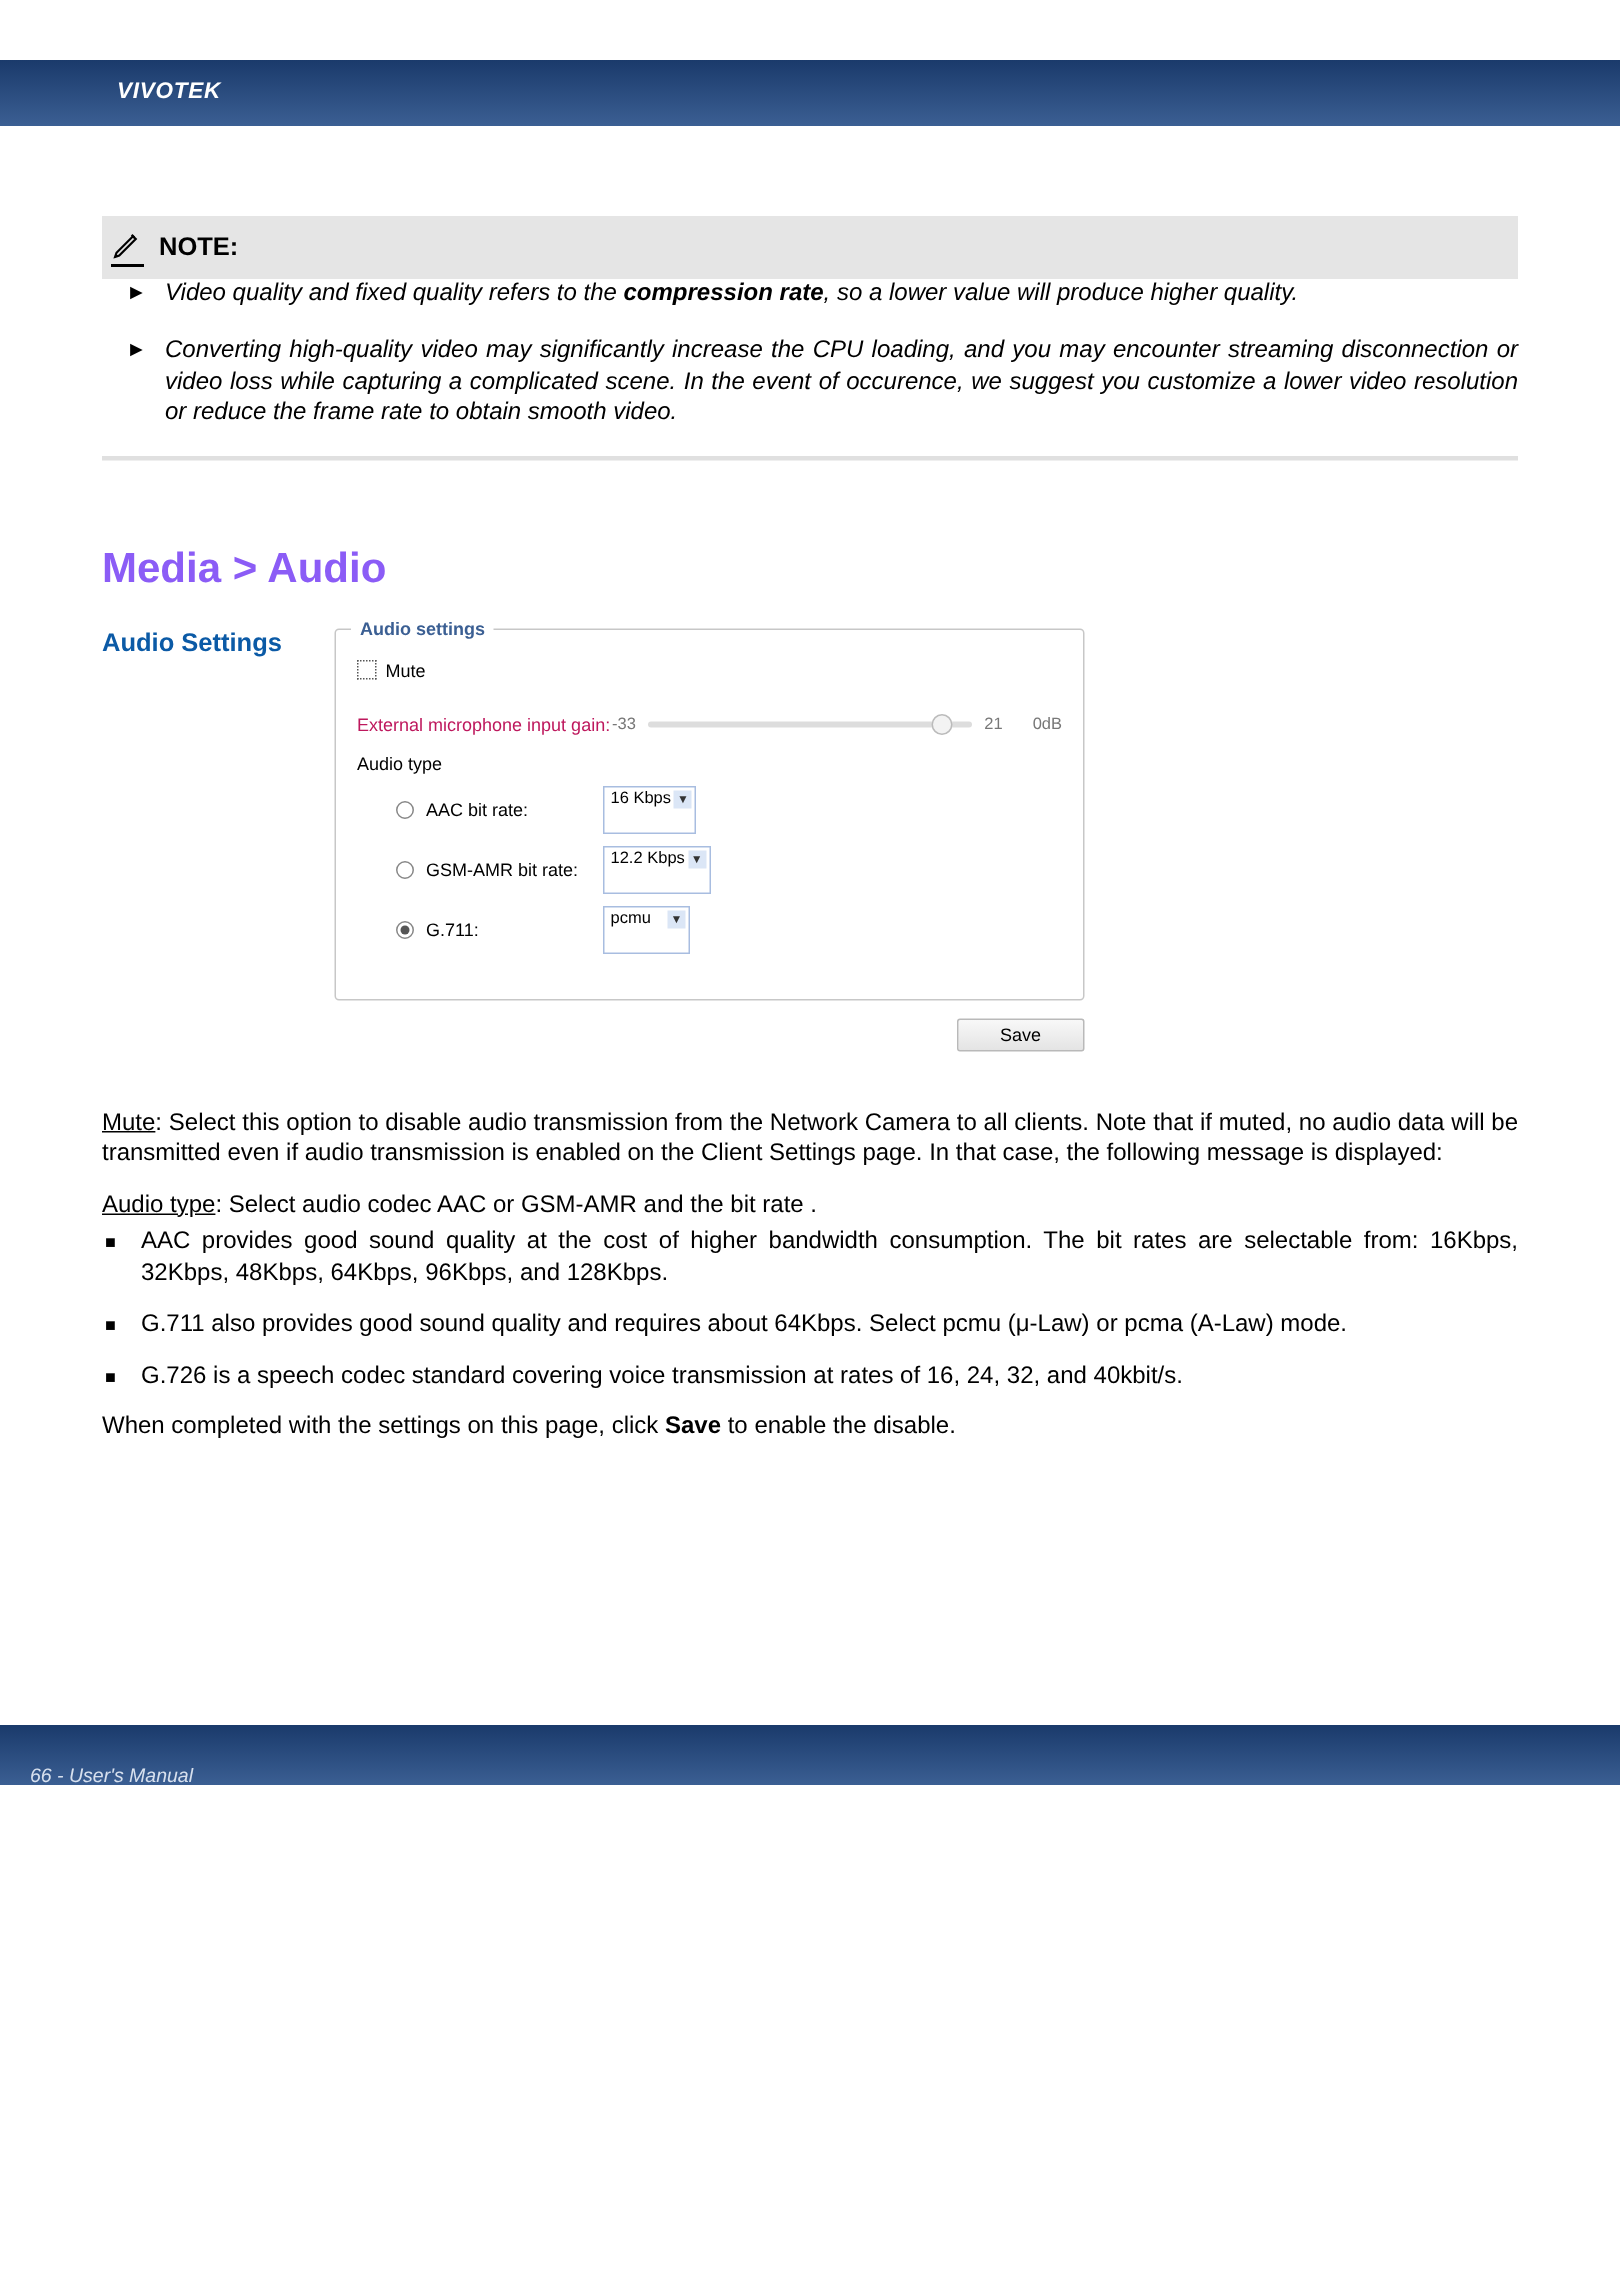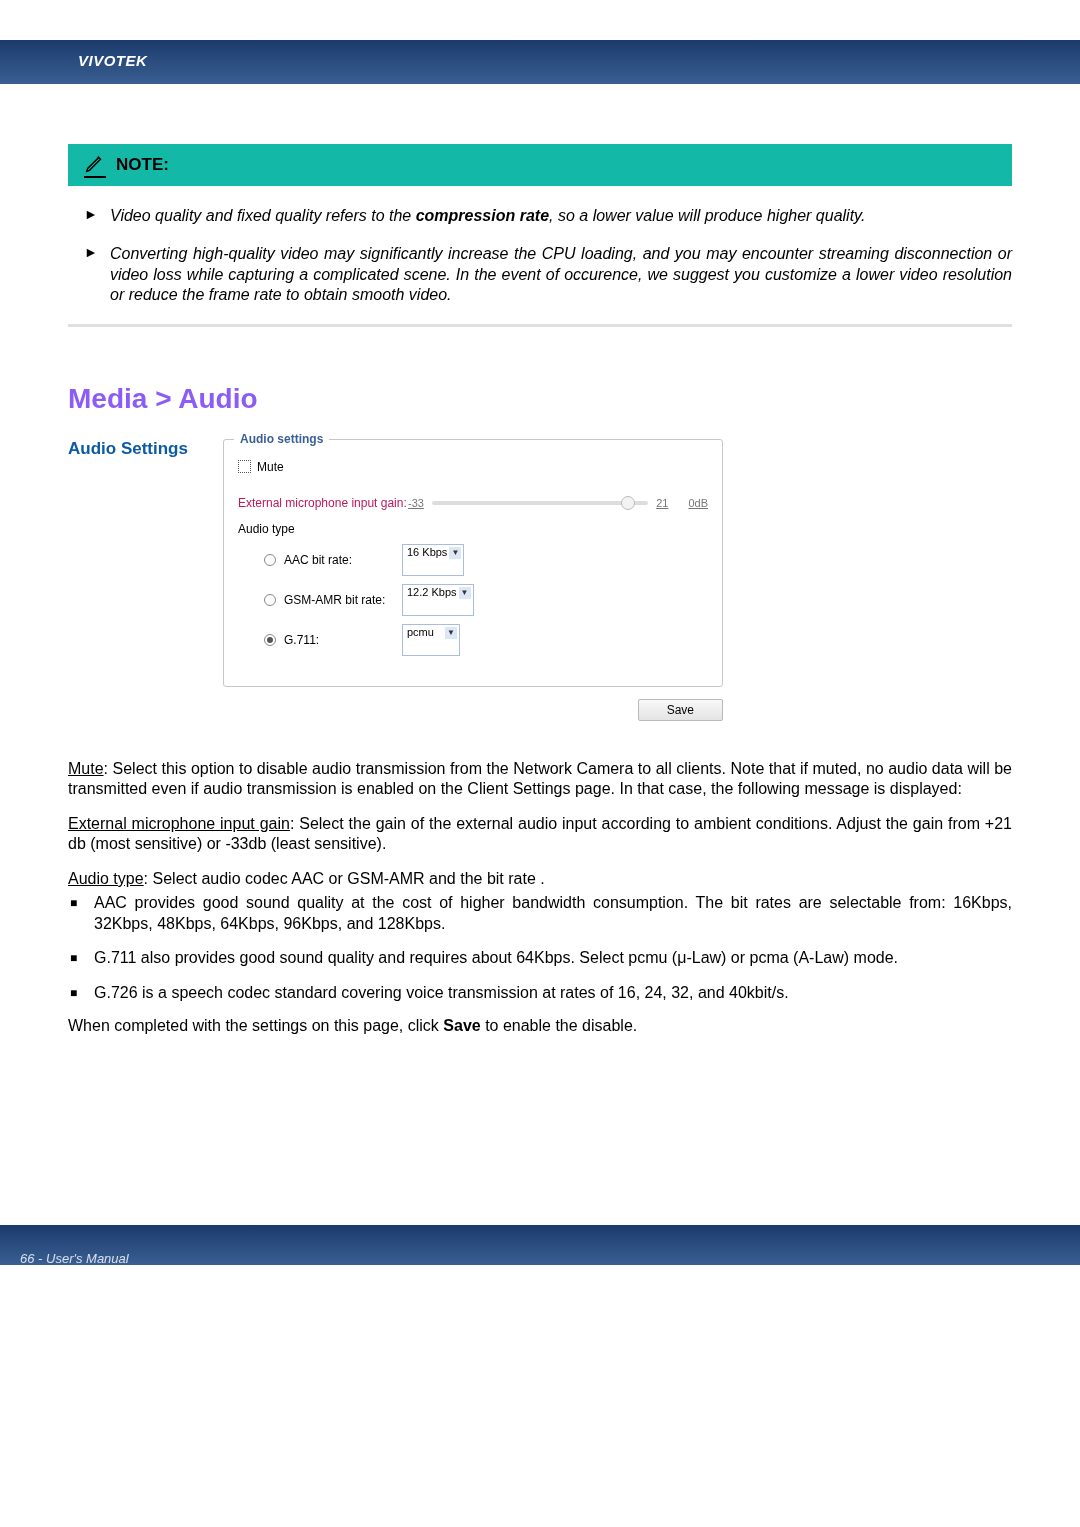--- a/index.html
+++ b/index.html
@@ -17,23 +17,23 @@
     margin-top: 40px;
     padding: 12px 0 0 78px;
     color: #fff;
     font-style: italic;
     font-weight: bold;
     font-size: 15px;
     letter-spacing: 0.5px;
   }
   .page-body { padding: 60px 68px 0 68px; }
   .note-block {
-    background: #14b8a6;
-    padding: 8px 0 8px 16px;
-    margin-bottom: 20px;
+    background: #e5e5e5;
+    padding: 8px 0 8px 6px;
+    margin-bottom: 0;
   }
   .note-inner { display: flex; align-items: center; gap: 10px; }
   .pencil-icon {
     width: 22px; height: 26px;
     border-bottom: 2px solid #000;
     position: relative;
   }
   .pencil-icon svg { width: 22px; height: 22px; }
   .note-title { font-weight: bold; font-size: 17px; }
   .bullet-list { padding-left: 16px; }
@@ -64,21 +64,21 @@
     background: #fff;
     padding: 0 6px;
     color: #3b5f93;
     font-size: 12px;
     font-weight: bold;
   }
   .mute-row { display: flex; align-items: center; gap: 6px; margin: 6px 0 22px 0; font-size: 12px; }
   .checkbox { width: 13px; height: 13px; border: 1px dotted #555; background: #fff; }
   .row { display: flex; align-items: center; font-size: 12px; margin-bottom: 10px; }
   .label-col { width: 170px; color: #be185d; }
-  .slider-col { flex: 1; display: flex; align-items: center; gap: 8px; font-size: 11px; color: #777; text-decoration: underline; }
+  .slider-col { flex: 1; display: flex; align-items: center; gap: 8px; font-size: 11px; color: #777; }
   .slider-track {
     flex: 1; height: 4px; background: #ddd; border-radius: 2px; position: relative;
   }
   .slider-thumb {
     position: absolute; top: -5px; width: 14px; height: 14px; border-radius: 50%;
     background: #f3f3f3; border: 1px solid #bbb; right: 6%;
   }
   .audio-type-label { font-size: 12px; margin: 12px 0 8px 0; }
   .radio-row { display: flex; align-items: center; font-size: 12px; margin: 0 0 8px 26px; }
   .radio { width: 12px; height: 12px; border: 1px solid #888; border-radius: 50%; margin-right: 8px; background:#fff; position: relative; }
@@ -220,23 +220,20 @@
       </div>
     </div>
     <button class="save-btn">Save</button>
   </div>
 
   <p class="para">
     <span class="u">Mute</span><span>: Select this option to disable audio transmission from the Network Camera to all clients. Note that if muted, no audio data will be transmitted even if audio transmission is enabled on the Client Settings page. In that case, the following message is displayed:</span>
   </p>
 
 
-  <p class="para">
-    <span class="u">External microphone input gain</span><span>: Select the gain of the external audio input according to ambient conditions. Adjust the gain from +21 db (most sensitive) or -33db (least sensitive).</span>
-  </p>
 
   <p class="para" style="margin-bottom:4px">
     <span class="u">Audio type</span><span>: Select audio codec AAC or GSM-AMR and the bit rate .</span>
   </p>
 
   <div class="sq-list">
     <div class="sq-item">
       <span class="sq-bullet">■</span>
       <span class="sq-text">AAC provides good sound quality at the cost of higher bandwidth consumption. The bit rates are selectable from: 16Kbps, 32Kbps, 48Kbps, 64Kbps, 96Kbps, and 128Kbps.</span>
     </div>

